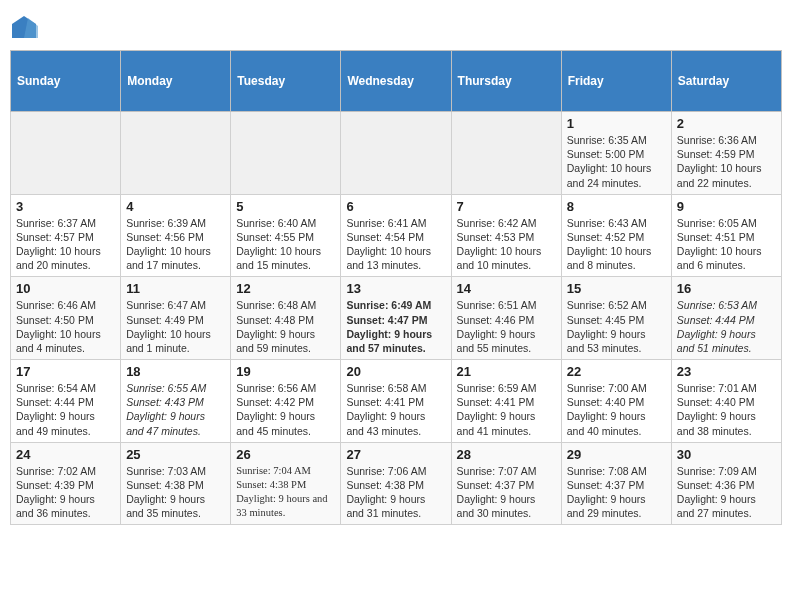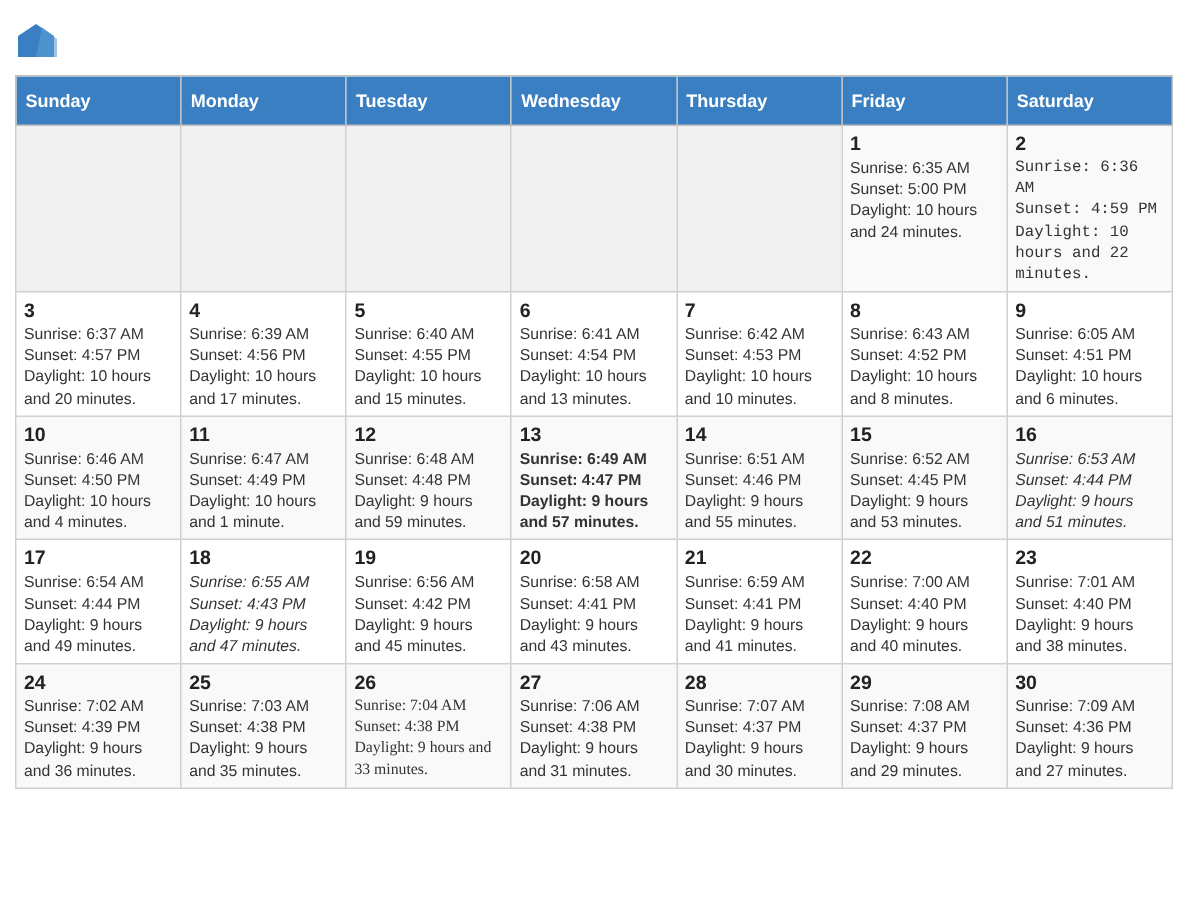--- a/index.html
+++ b/index.html
@@ -53,21 +53,21 @@
     }
     .calendar {
       width: 100%;
       border-collapse: collapse;
       font-size: 11px;
     }
     .calendar th {
       background-color: #3a7fc1;
       color: #fff;
       text-align: left;
-      padding: 9px 6px;
+      padding: 23px 6px;
       font-size: 12px;
       font-weight: bold;
       border: 1px solid #c0c0c0;
     }
     .calendar td {
       vertical-align: top;
       border: 1px solid #d0d0d0;
       padding: 4px 5px;
       width: calc(100% / 7);
       height: 80px;
@@ -134,21 +134,21 @@
         <td class="empty"></td>
         <td class="empty"></td>
         <td>
           <div class="day-number">1</div>
           <div class="day-info" style="white-space: pre-line;">Sunrise: 6:35 AM
 Sunset: 5:00 PM
 Daylight: 10 hours and 24 minutes.</div>
         </td>
         <td>
           <div class="day-number">2</div>
-          <div class="day-info" style="white-space: pre-line; font-family: Liberation Mono, monospace;">Sunrise: 6:36 AM
+          <div class="day-info" style="white-space: pre-line;">Sunrise: 6:36 AM
 Sunset: 4:59 PM
 Daylight: 10 hours and 22 minutes.</div>
         </td>
       </tr>
       <tr>
         <td>
           <div class="day-number">3</div>
           <div class="day-info" style="white-space: pre-line;">Sunrise: 6:37 AM
 Sunset: 4:57 PM
 Daylight: 10 hours and 20 minutes.</div>

